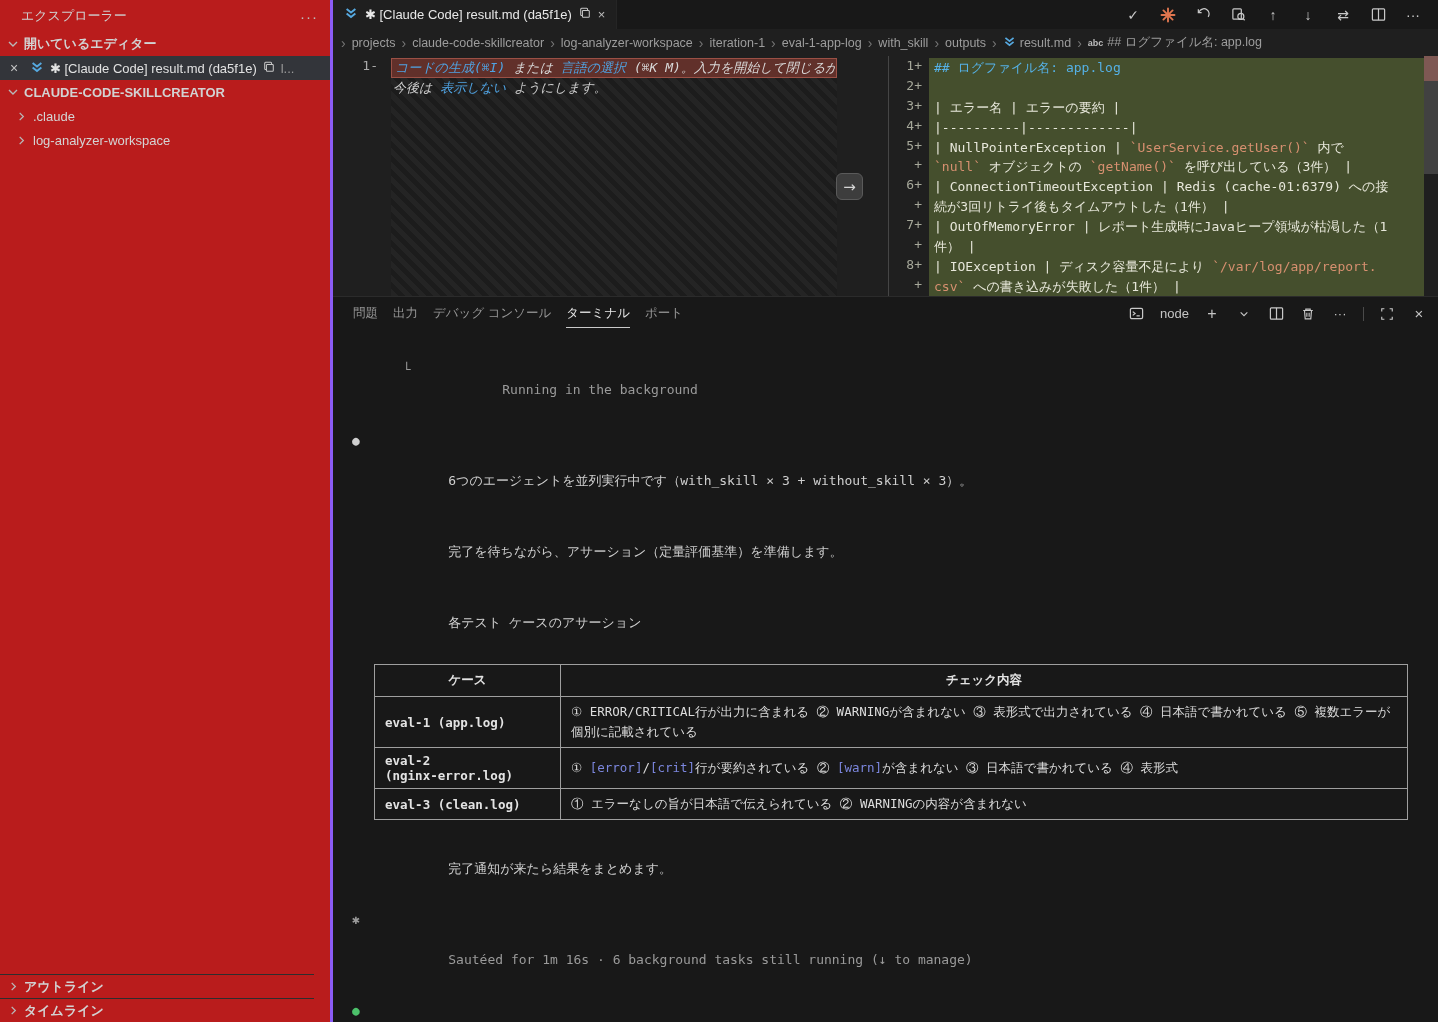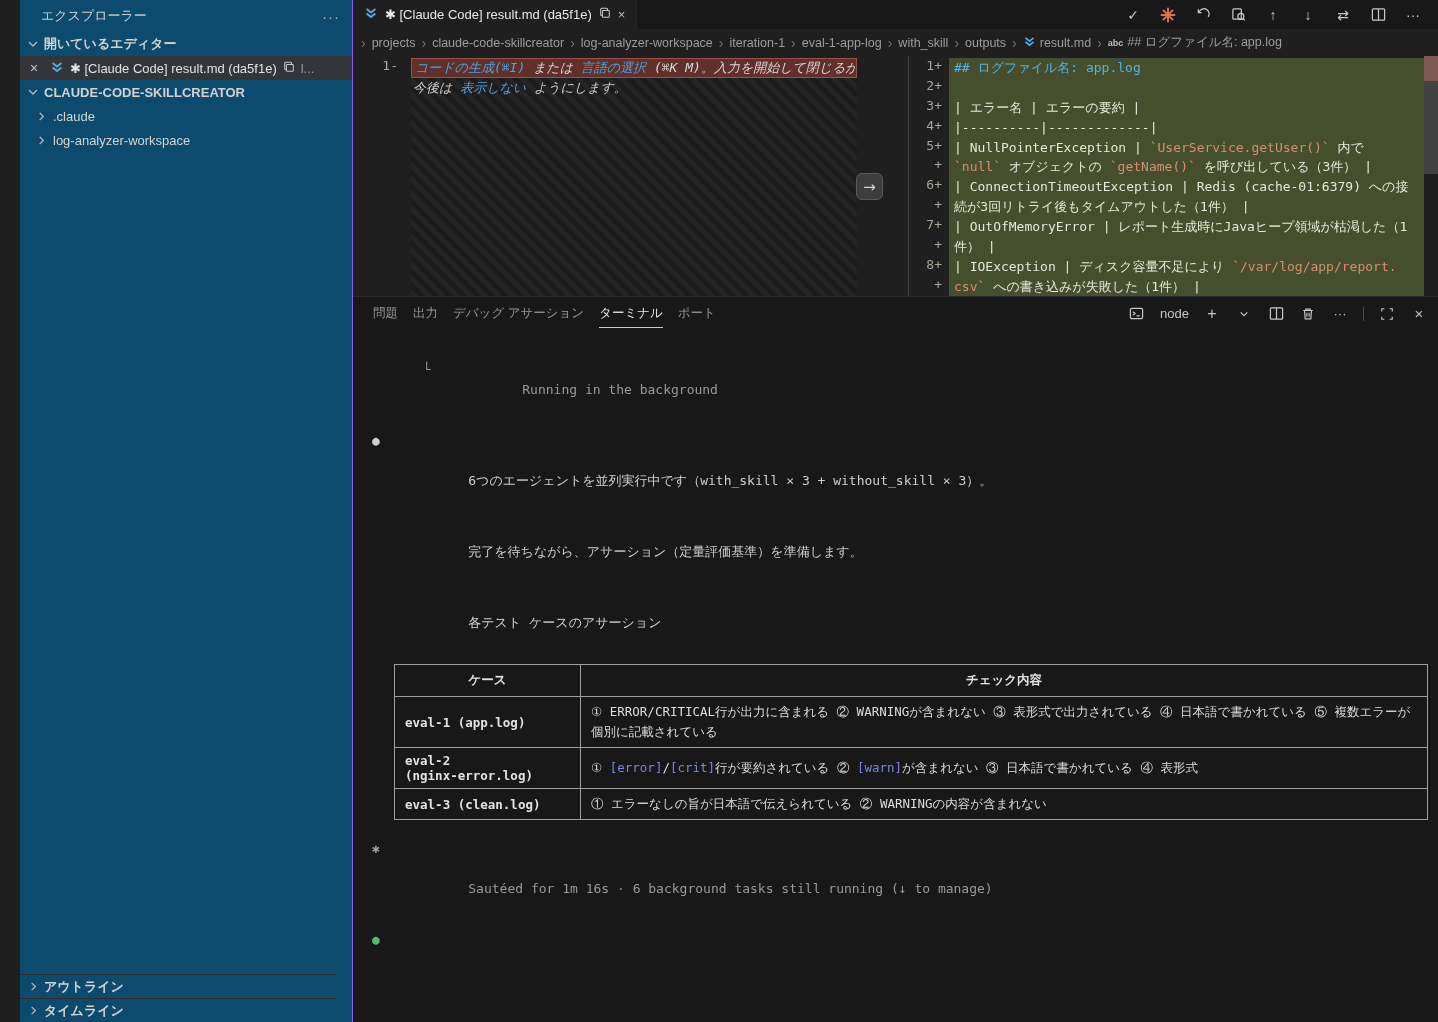--- a/index.html
+++ b/index.html
@@ -1,22 +1,22 @@
 <!DOCTYPE html>
 <html><head>
 <meta charset="utf-8">
 <style>
   * { box-sizing: border-box; margin: 0; padding: 0; }
   html,body { width:1438px; height:1022px; overflow:hidden; background:#1f1f1f;
     font-family:"Liberation Sans", sans-serif; }
   .app { display:flex; width:1438px; height:1022px; color:#cccccc; }
 
   
-  .sidebar { width:333px; min-width:333px; background:#0c4a6e; border-right:1px solid #8b5cf6;
-    position:relative; font-size:13px;margin-left:20px; }
+  .sidebar { width:333px; min-width:333px; background:#b91c1c; border-right:3px solid #8b5cf6;
+    position:relative; font-size:13px; }
   .sb-title-row { height:32px; display:flex; align-items:center; padding:0 12px 0 21px; color:#cfcfcf; }
   .sb-title-row .more { margin-left:auto; color:#bdbdbd; letter-spacing:1px; cursor:pointer; font-size:15px; }
   .sb-section { height:24px; display:flex; align-items:center; gap:4px; padding-left:6px;
     font-weight:bold; color:#d2d2d2; cursor:pointer; }
   .sb-file-row { height:24px; display:flex; align-items:center; gap:6px; background:#33353a;
     padding-left:10px; color:#e2e2e2; white-space:nowrap; overflow:hidden; cursor:pointer; }
   .sb-file-row .close-x { color:#c3c3c3; font-size:14px; width:14px; }
   .sb-file-row .suffix { color:#9a9a9a; }
   .sb-folder { height:24px; display:flex; align-items:center; gap:5px; padding-left:14px; cursor:pointer; color:#d4d4d4; }
   .sb-bottom { position:absolute; left:0; right:16px; bottom:0; }
@@ -338,21 +338,21 @@
         </div>
       </div>
       <div class="diff-arrow-btn">→</div>
     </div>
 
     <div class="panel">
       <div class="panel-head">
         <div class="panel-tabs" id="panel-tabs">
             <div class="panel-tab">問題</div>
             <div class="panel-tab">出力</div>
-            <div class="panel-tab">デバッグ アサーション</div>
+            <div class="panel-tab">デバッグ コンソール</div>
             <div class="panel-tab active">ターミナル</div>
             <div class="panel-tab">ポート</div>
           </div>
         <div class="panel-actions">
           <span class="shell-chip">
             <span class="ic">
                 <svg width="15" height="15" viewBox="0 0 16 16">
                   <rect x="1.5" y="2.5" width="13" height="11" rx="1.5"></rect>
                   <path d="M4 6l2.5 2L4 10"></path>
                   <line x1="8" y1="10.5" x2="11.5" y2="10.5"></line>
@@ -423,20 +423,23 @@
 (nginx-error.log)</td>
                 <td class="t-checks"><span>① </span><span class="seg-tlink">[error]</span><span>/</span><span class="seg-tlink">[crit]</span><span>行が要約されている ② </span><span class="seg-tlink">[warn]</span><span>が含まれない ③ 日本語で書かれている ④ 表形式</span></td>
               </tr>
               <tr>
                 <td class="t-case">eval-3 (clean.log)</td>
                 <td class="t-checks"><span>① エラーなしの旨が日本語で伝えられている ② WARNINGの内容が含まれない</span></td>
               </tr>
             </tbody>
         </table>
 
+        <div class="t-line">
+          <span>完了通知が来たら結果をまとめます。</span>
+        </div>
         <div class="t-line t-gray">
           <span class="bullet">✱</span>
           <span>Sautéed for 1m 16s · 6 background tasks still running (↓ to manage)</span>
         </div>
         <div class="t-line">
           <span class="bullet t-green">●</span>
           
         </div>
 
       </div>

